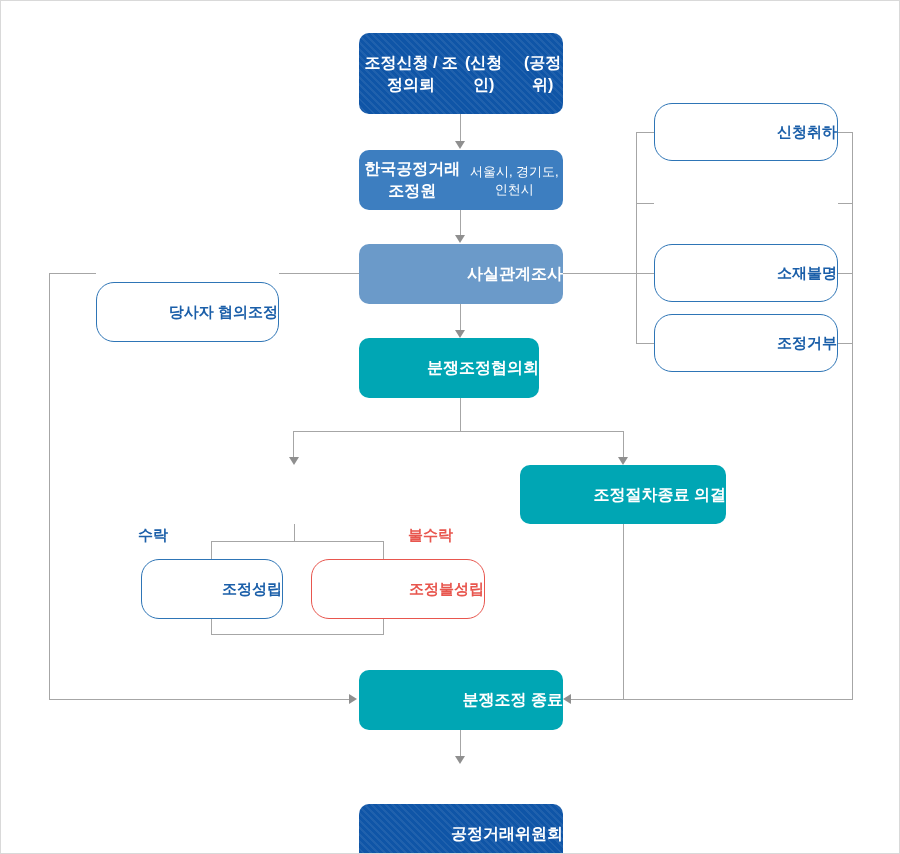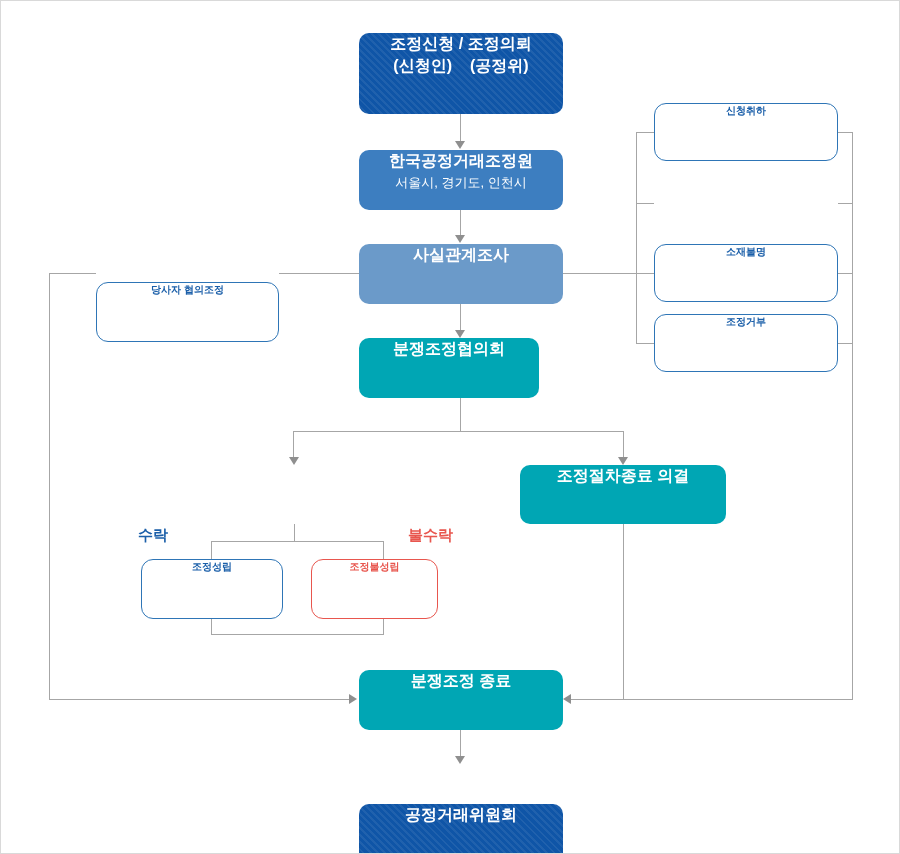--- a/index.html
+++ b/index.html
@@ -2,37 +2,37 @@
 <html><head>
 <meta charset="utf-8">
 <style>
   html,body{margin:0;padding:0;background:#fff;}
   #canvas{
     position:relative;width:900px;height:854px;background:#fff;
     border:1px solid #d9d9d9;box-sizing:border-box;overflow:hidden;
     font-family:"Liberation Sans","DejaVu Sans",sans-serif;
   }
   .box{
-    position:absolute;box-sizing:border-box;display:flex;flex-direction:column;
-    align-items:center;justify-content:flex-start;text-align:center;
+    position:absolute;box-sizing:border-box;display:flex;flex-direction:row;
+    align-items:center;justify-content:flex-end;text-align:center;
     font-weight:bold;font-size:16px;line-height:1.35;
   }
   .filled{color:#ffffff;border-radius:10px;}
   .hatched{
     background:#0f55a7;
     background-image:repeating-linear-gradient(45deg,
       rgba(255,255,255,0.07) 0px, rgba(255,255,255,0.07) 2px,
       rgba(0,0,0,0) 2px, rgba(0,0,0,0) 5px);
   }
   .blue-mid{background:#3d7ec0;}
   .blue-steel{background:#6b9ac9;}
   .teal{background:#00a6b4;}
   .outline{
-    background:#ffffff;border:1px solid #2e75b6;border-radius:12px;
-    color:#1b5fa9;font-size:10px;
+    background:#ffffff;border:1px solid #2e75b6;border-radius:18px;
+    color:#1b5fa9;font-size:15px;
   }
   .outline.red{border-color:#e8564e;color:#e8564e;}
   .subtitle{font-size:13px;font-weight:normal;margin-top:2px;}
   .line2{display:flex;gap:18px;justify-content:center;}
   .tag{position:absolute;font-size:15px;font-weight:bold;}
   .tag.blue{color:#1b5fa9;}
   .tag.red{color:#e8564e;}
   .line{position:absolute;background:#a6a6a6;}
   .arr{position:absolute;width:0;height:0;border-style:solid;border-color:transparent;}
   .arr.down{border-left-width:5px;border-right-width:5px;border-top:8px solid #8f8f8f;border-bottom-width:0;}
@@ -133,21 +133,21 @@
   <div class="box filled teal" style="left:519px;top:464px;width:206px;height:59px;">
     <div>조정절차종료 의결</div>
   </div>
 
   <div class="tag blue" style="left:137px;top:525px;">수락</div>
   <div class="tag red" style="left:407px;top:525px;">불수락</div>
 
   <div class="box outline" style="left:140px;top:558px;width:142px;height:60px;">
     <div>조정성립</div>
   </div>
-  <div class="box outline red" style="left:310px;top:558px;width:127px;height:60px;">
+  <div class="box outline red" style="left:310px;top:558px;width:174px;height:60px;">
     <div>조정불성립</div>
   </div>
 
   <div class="box filled teal" style="left:358px;top:669px;width:204px;height:60px;">
     <div>분쟁조정 종료</div>
   </div>
 
   <div class="box filled hatched" style="left:358px;top:803px;width:204px;height:60px;">
     <div>공정거래위원회</div>
   </div>

